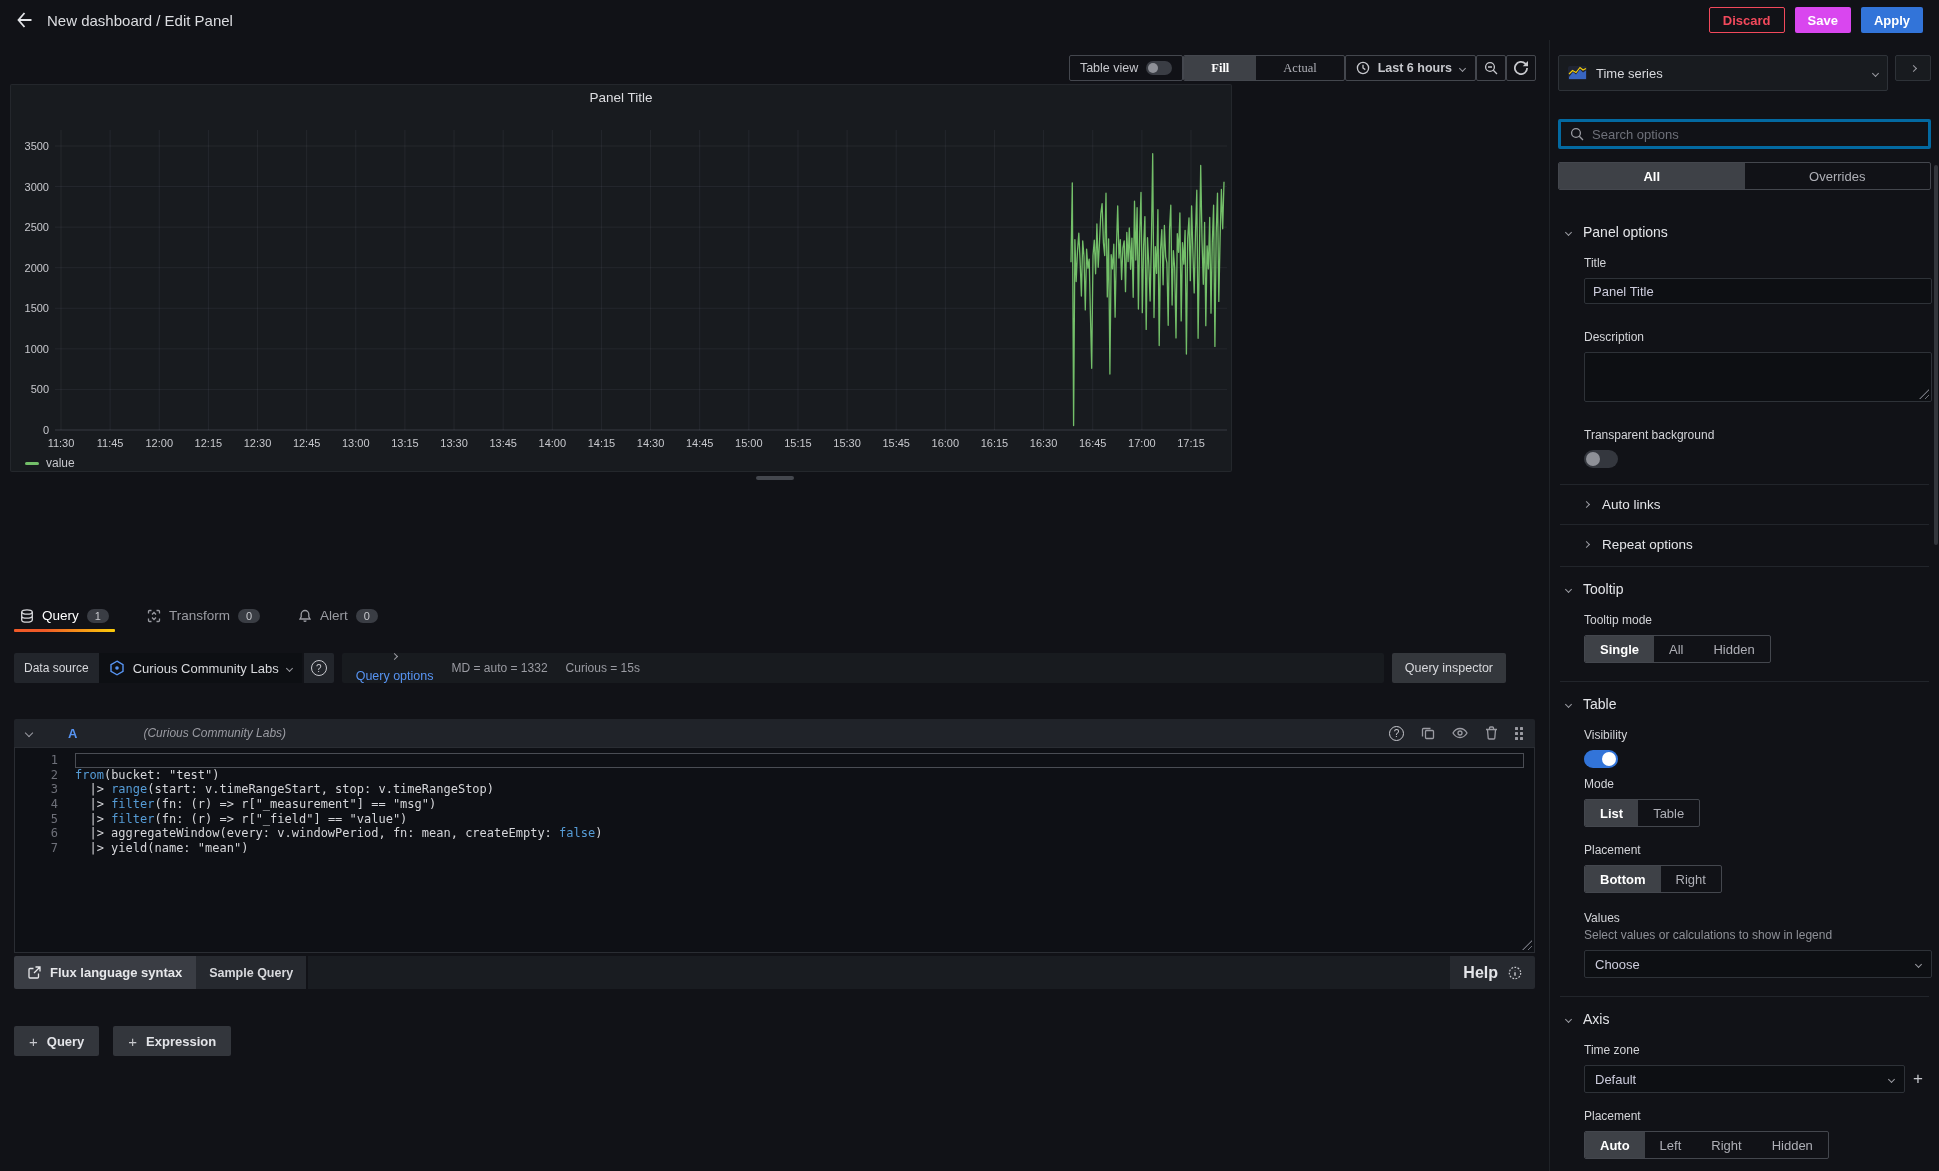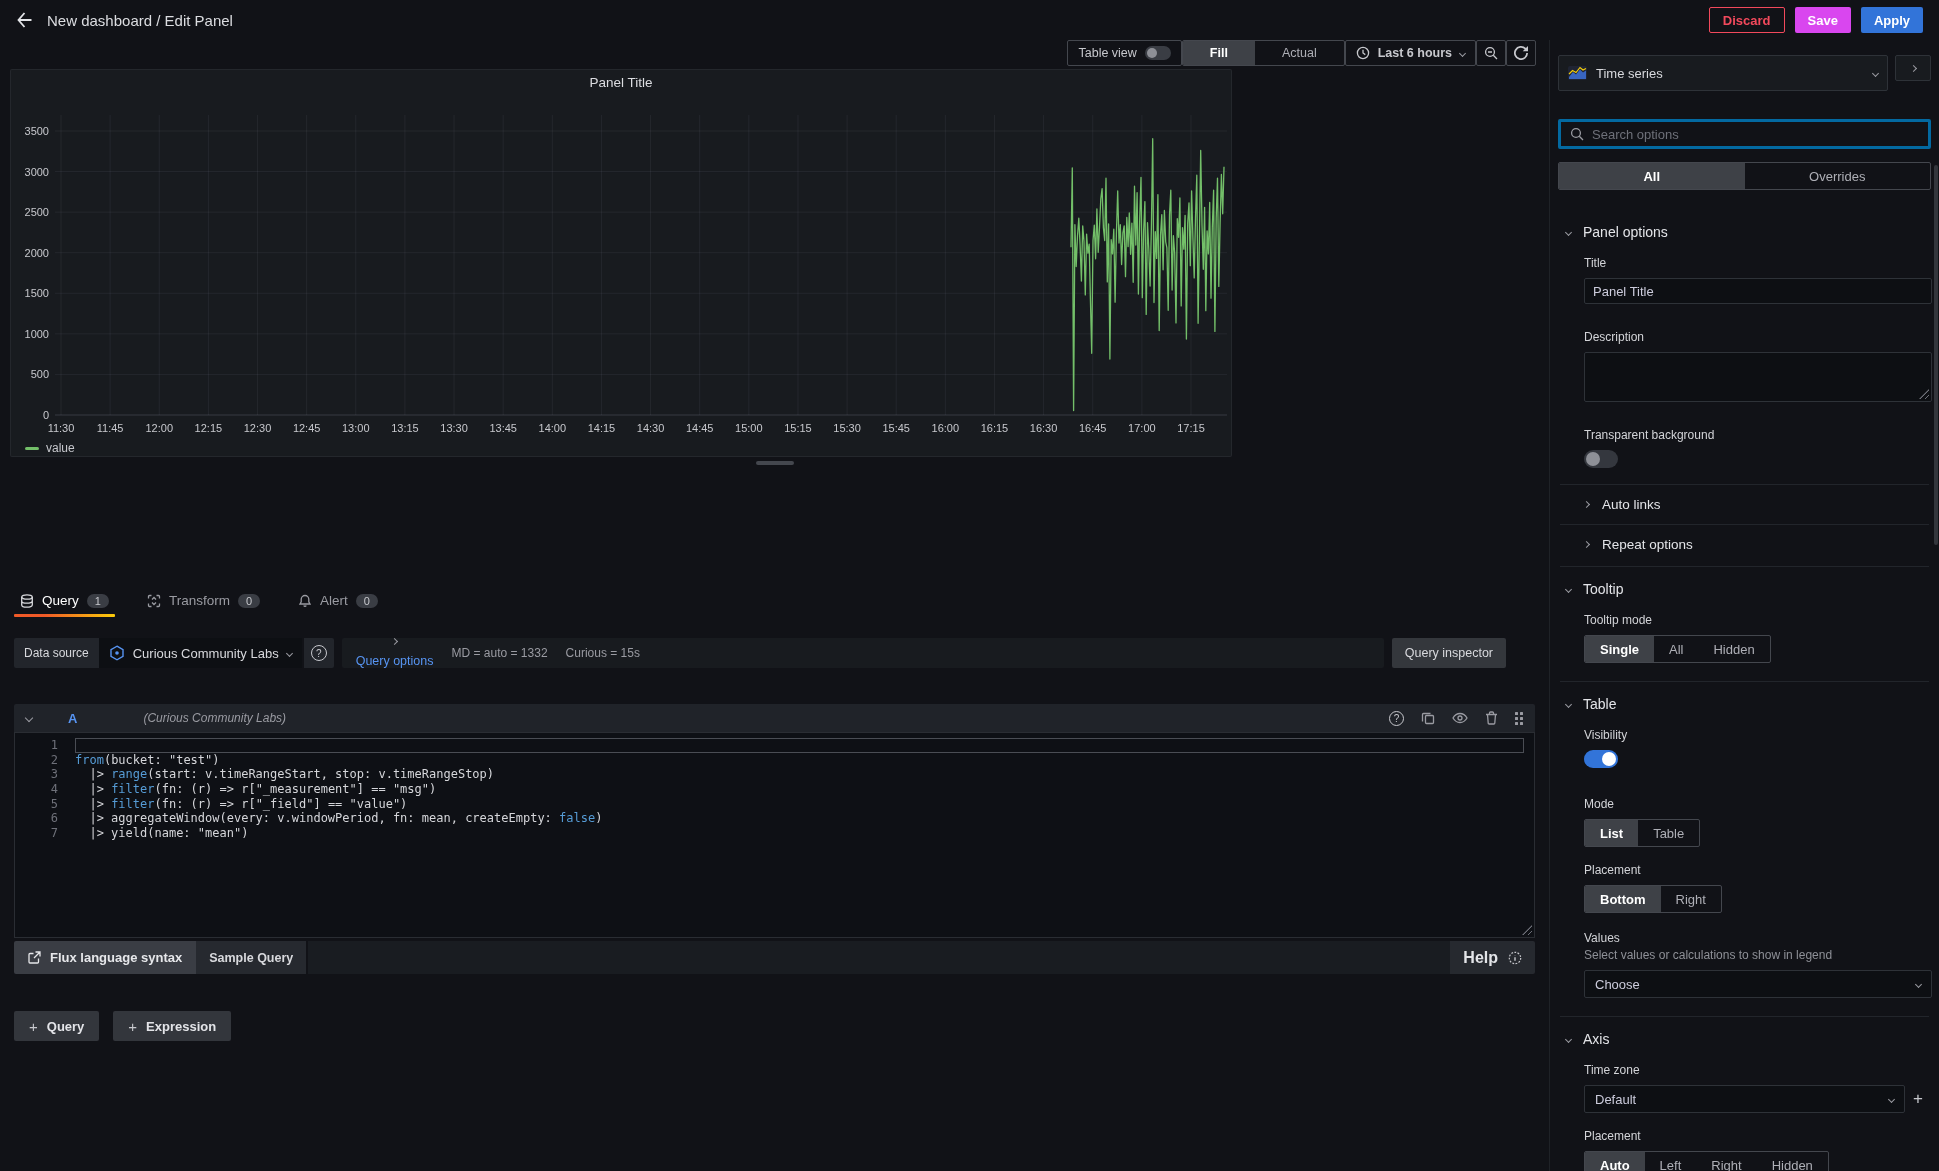--- a/index.html
+++ b/index.html
@@ -15,24 +15,24 @@
   .btn { height:26px; padding:0 13px; border-radius:2px; font-size:13px; font-weight:600;
     border:none; cursor:pointer; font-family:inherit; display:inline-flex; align-items:center; }
   .btn.discard { background:transparent; border:1px solid #f2495c; color:#f2495c; }
   .btn.save { background:#d946ef; color:#fff; }
   .btn.apply { background:#3274d9; color:#fff; }
 
   .content { display:flex; height:1131px; }
   .left { width:1549px; }
 
   
-  .ptoolbar { margin-top:0; height:26px; display:flex; justify-content:flex-end; padding-right:13px; align-items:center; }
+  .ptoolbar { margin-top:15px; height:26px; display:flex; justify-content:flex-end; padding-right:13px; align-items:center; }
   .tool-box { height:26px; border:1px solid #44474e; border-radius:2px; display:flex; align-items:center; padding:0 10px; gap:8px; font-size:12.5px; color:#c7c8cd; background:transparent; cursor:pointer; }
   .seg-group { height:26px; border:1px solid #44474e; border-radius:2px; display:flex; align-items:stretch; overflow:hidden; }
-  .seg-group .radio-opt { background:transparent; border:none; color:#aeafb6; font-size:12.5px; padding:0 27px; cursor:pointer; font-family:Liberation Sans, sans-serif; }
+  .seg-group .radio-opt { background:transparent; border:none; color:#aeafb6; font-size:12.5px; padding:0 27px; cursor:pointer; font-family:Liberation Serif, serif; }
   .seg-group .radio-opt.sel { background:#3e4147; color:#fff; font-weight:600; }
   .icon-sq { width:30px; justify-content:center; padding:0; }
   .mini-toggle { width:26px; height:14px; border-radius:7px; background:#3a3d44; position:relative; }
   .mini-toggle::after { content:""; position:absolute; left:2px; top:2px; width:10px; height:10px; border-radius:50%; background:#8e9097; }
 
   
   .panel { margin:3px 10px 0 10px; width:1222px; height:388px; background:#181b1f; border:1px solid rgba(204,204,220,0.07); border-radius:2px; }
   .panel-title { height:25px; display:flex; align-items:center; justify-content:center; font-size:13.5px; font-weight:500; color:#dcdde1; }
   svg.chart { display:block; }
   svg.chart text { fill:#c7c8cd; font-size:11px; font-family:"Liberation Sans",sans-serif; }
@@ -131,21 +131,21 @@
   
   .chv { display:inline-block; width:6px; height:6px; border-right:1.5px solid currentColor; border-bottom:1.5px solid currentColor; transform:rotate(45deg); color:#9a9ba2; flex:none; }
   .chv.right { transform:rotate(-45deg); }
   .chv.small { width:5px; height:5px; }
 
   
   .circle-q { width:16px; height:16px; border:1.3px solid currentColor; border-radius:50%; font-size:10px; display:flex; align-items:center; justify-content:center; color:#c7c8cd; }
   .grip-dots { display:grid; grid-template-columns:3px 3px; grid-auto-rows:3px; gap:2px; }
   .grip-dots i { background:#9a9ba2; border-radius:0.5px; } .mt8{margin-top:8px;}
   .mt12{margin-top:12px;} .mt14{margin-top:14px;} .mt16{margin-top:16px;} .mt18{margin-top:18px;}
-  .mt20{margin-top:29px;} .mt26{margin-top:26px;} .mt34{margin-top:34px;}
+  .mt20{margin-top:9px;} .mt26{margin-top:26px;} .mt34{margin-top:34px;}
 </style>
 </head>
 <body>
 
 <div class="app">
 
   <header class="topbar">
     <button class="back-btn">
       <svg width="17" height="16" viewBox="0 0 16 16">
           <path d="M8 1 L2 8 L8 15 M2.5 8 H15" stroke="#e3e4e8" stroke-width="1.8" fill="none"></path>

